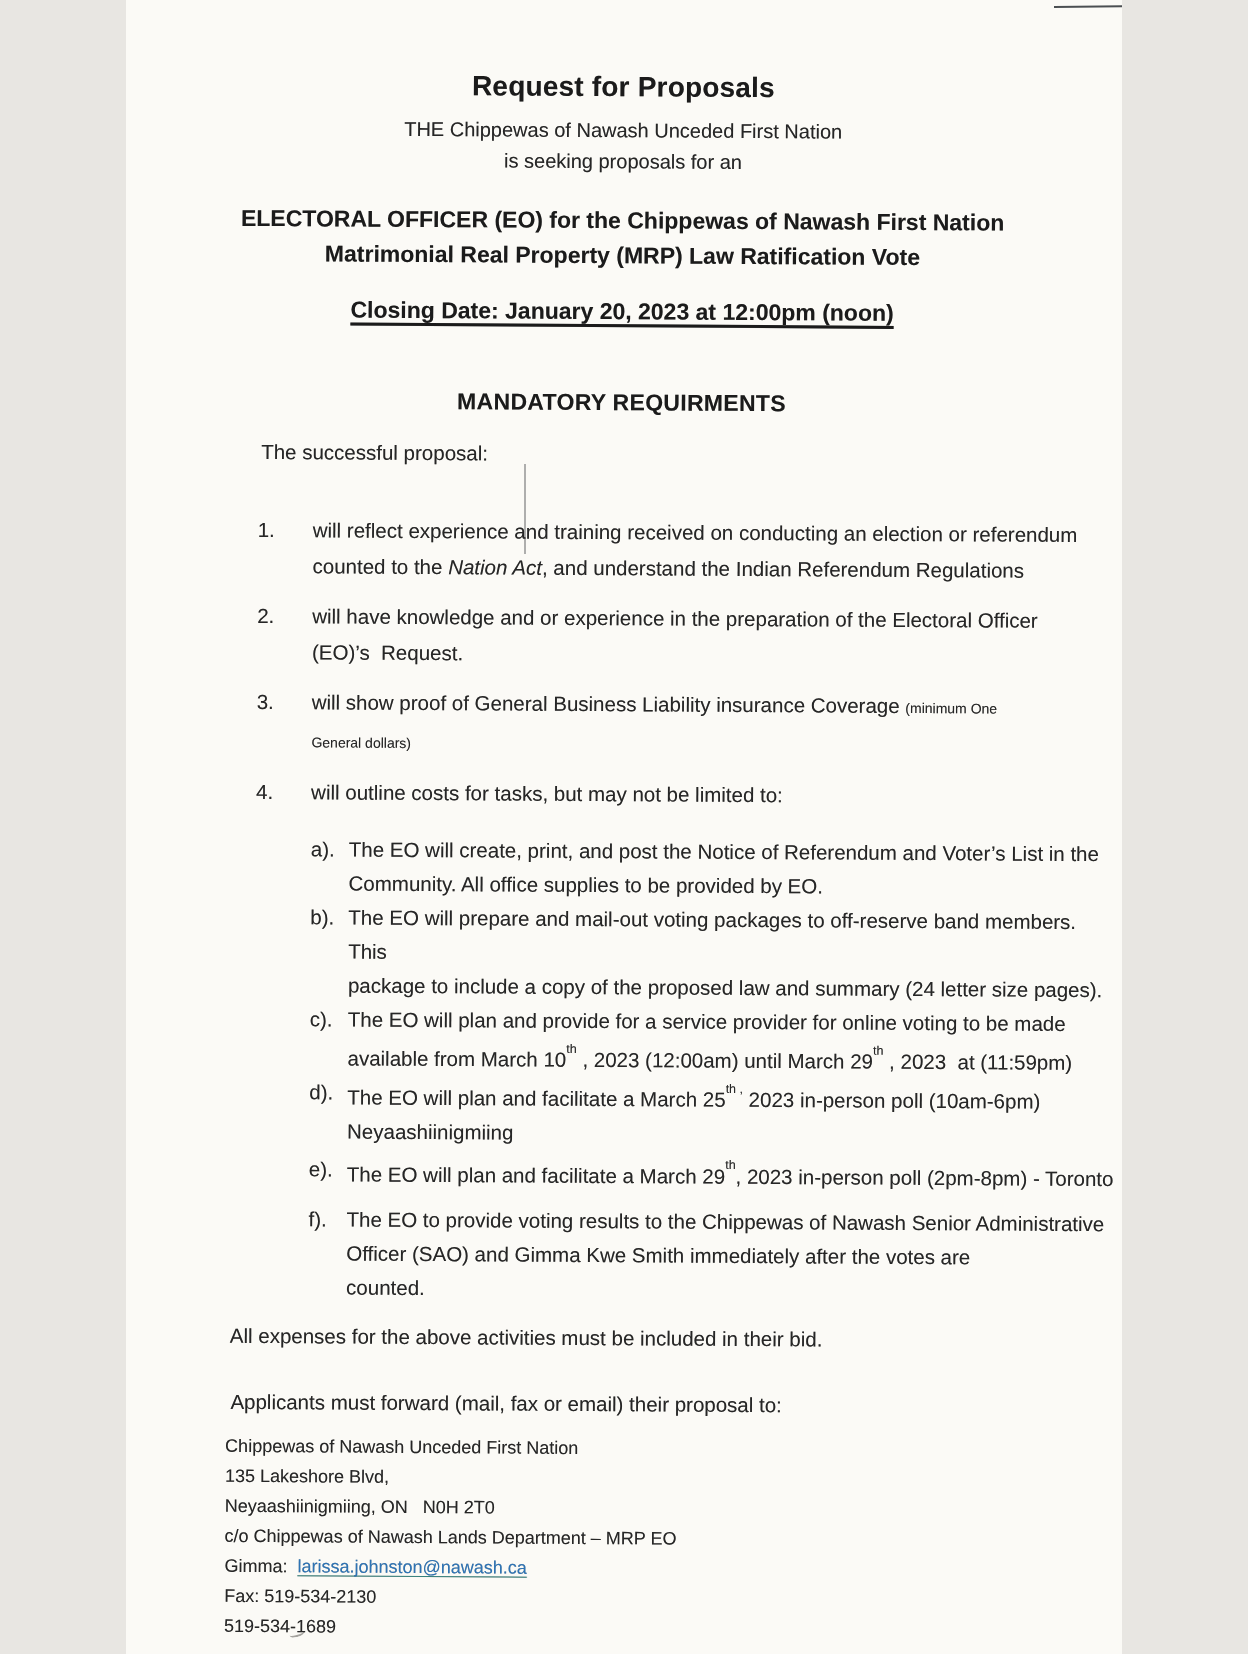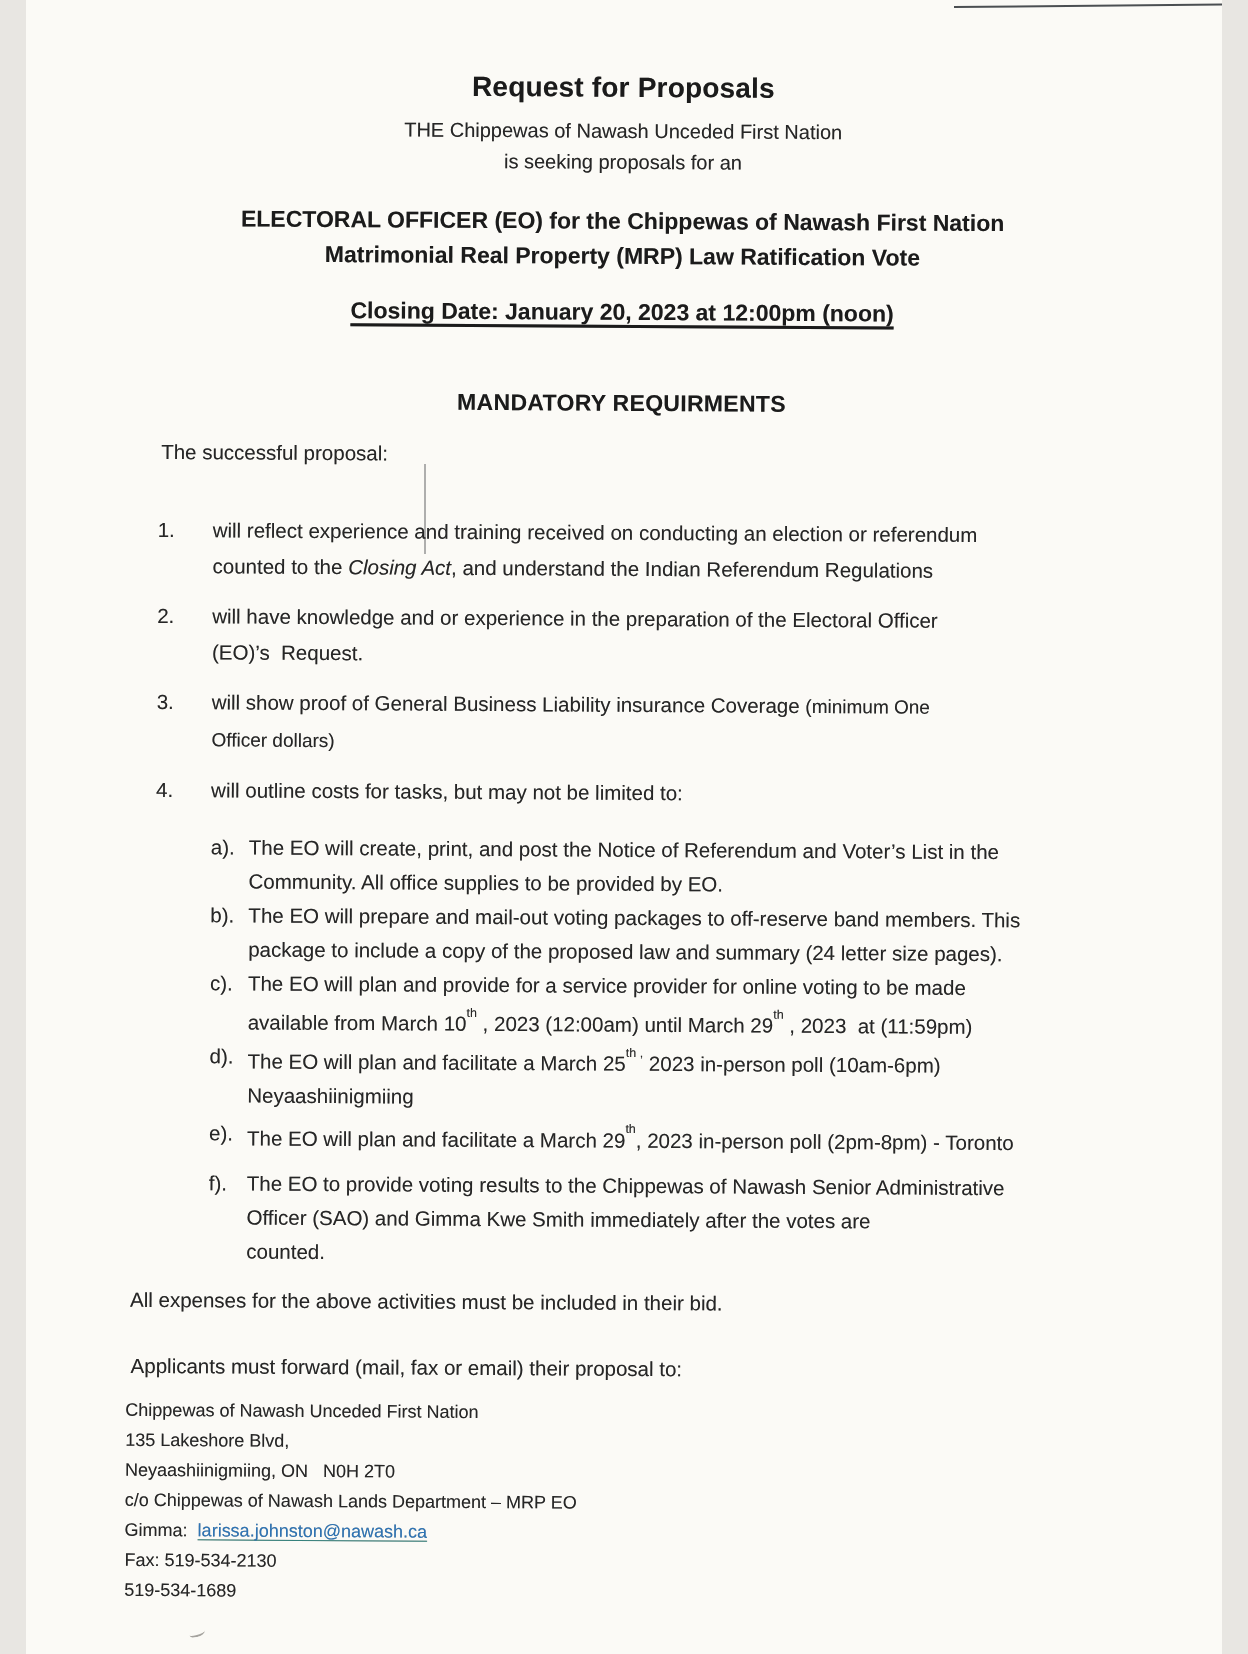--- a/index.html
+++ b/index.html
@@ -1,18 +1,18 @@
 <!DOCTYPE html>
 <html><head>
 <meta charset="utf-8">
 <style>
   html,body { margin:0; padding:0; background:#e8e6e2; }
   .page {
     position:relative;
-    width:1196px; height:1654px;
+    width:996px; height:1654px;
     margin:0 auto;
     background:#fbfaf6;
     overflow:hidden;
     font-family:"Liberation Sans", sans-serif;
     color:#262626;
     text-shadow:0 0 0.5px rgba(30,30,30,0.35);
   }
   .content {
     position:absolute; left:0; top:0; right:0;
     transform:rotate(0.35deg);
@@ -48,21 +48,21 @@
   }
   .lead { margin:26px 0 0 138px; font-size:20.5px; }
   .reqs { margin-top:48px; }
   .req {
     display:flex; align-items:flex-start;
     padding-left:135px; margin-bottom:14px;
     font-size:20.5px; line-height:36px;
   }
   .req .num { flex:none; width:55px; }
   .req .req-text { width:880px; }
-  .small { font-size:19px; }
+  .small { font-size:14px; }
   .subs { margin-top:22px; padding-left:190px; }
   .sub-item {
     display:flex; align-items:flex-start;
     font-size:20.5px; line-height:34px;
   }
   .sub-item .sub-label { flex:none; width:38px; }
   .sub-item .sub-text { width:880px; }
   .mt4 { margin-top:4px; }
   .mt12 { margin-top:12px; }
   sup.s { font-size:61%; position:relative; top:-0.5em; }
@@ -129,31 +129,31 @@
     <div class="closing"><span class="u">Closing Date: January 20, 2023 at 12:00pm (noon)</span></div>
 
     <div class="section-heading">MANDATORY REQUIRMENTS</div>
 
     <div class="lead">The successful proposal:</div>
 
     <div class="reqs">
 
       <div class="req">
         <span class="num">1.</span>
-        <div class="req-text"><span class="pw">will reflect experience and training received on conducting an election or referendum</span><br><span class="pw">counted to the </span><i class="pw">Closing Act</i><span class="pw">, and understand the Indian Referendum Regulations</span></div>
+        <div class="req-text"><span class="pw">will reflect experience and training received on conducting an election or referendum</span><br><span class="pw">counted to the </span><i class="pw">Nation Act</i><span class="pw">, and understand the Indian Referendum Regulations</span></div>
       </div>
 
       <div class="req">
         <span class="num">2.</span>
         <div class="req-text"><span class="pw">will have knowledge and or experience in the preparation of the Electoral Officer</span><br><span class="pw">(EO)’s  Request.</span></div>
       </div>
 
       <div class="req">
         <span class="num">3.</span>
-        <div class="req-text"><span class="pw">will show proof of General Business Liability insurance Coverage </span><span class="pw small">(minimum One</span><br><span class="pw small">Officer dollars)</span></div>
+        <div class="req-text"><span class="pw">will show proof of General Business Liability insurance Coverage </span><span class="pw small">(minimum One</span><br><span class="pw small">General dollars)</span></div>
       </div>
 
       <div class="req">
         <span class="num">4.</span>
         <div class="req-text"><span class="pw">will outline costs for tasks, but may not be limited to:</span></div>
       </div>
     </div>
 
     <div class="subs">
 

